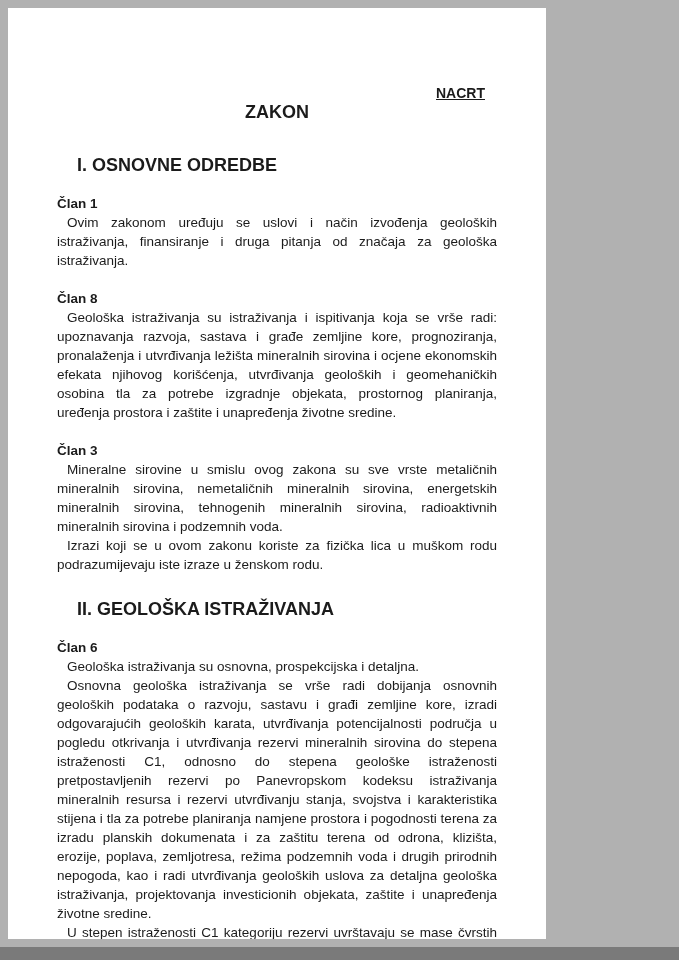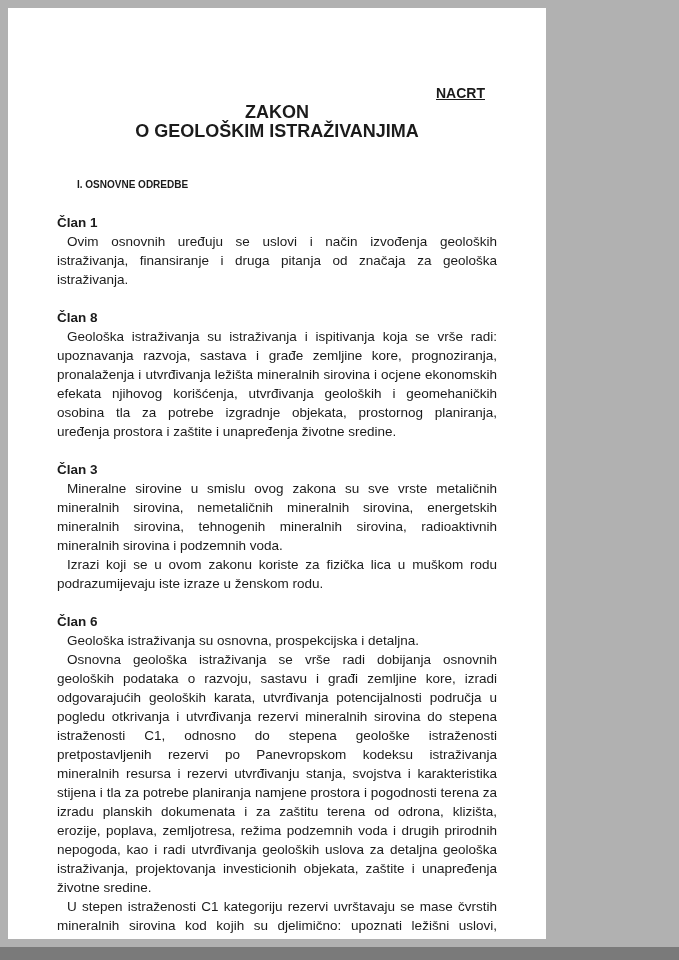--- a/index.html
+++ b/index.html
@@ -29,21 +29,21 @@
     padding-right: 12px;
   }
   .title {
     text-align: center;
     font-weight: bold;
     font-size: 18px;
     margin-bottom: 34px;
   }
   .section {
     font-weight: bold;
-    font-size: 10px;
+    font-size: 18px;
     padding-left: 20px;
     margin-top: 26px;
     margin-bottom: 14px;
   }
   .article {
     font-weight: bold;
     text-align: left;
     margin-top: 19px;
   }
   .para {
@@ -57,31 +57,31 @@
     background: var(--bottom_bar, #7a7a7a);
   }
 </style>
 </head>
 <body>
 
 <div class="page">
   <div class="draft">NACRT</div>
   <div class="title">
     <div>ZAKON</div>
-    <div>O GEOLOŠKIM ISTRAŽIVANJIMA</div>
   </div>
   <div id="content">
       <div class="section">I. OSNOVNE ODREDBE</div>
       <div class="article">Član 1</div>
-      <div class="para">Ovim osnovnih uređuju se uslovi i način izvođenja geoloških istraživanja, finansiranje i druga pitanja od značaja za geološka istraživanja.</div>
+      <div class="para">Ovim zakonom uređuju se uslovi i način izvođenja geoloških istraživanja, finansiranje i druga pitanja od značaja za geološka istraživanja.</div>
       <div class="article">Član 8</div>
       <div class="para">Geološka istraživanja su istraživanja i ispitivanja koja se vrše radi: upoznavanja razvoja, sastava i građe zemljine kore, prognoziranja, pronalaženja i utvrđivanja ležišta mineralnih sirovina i ocjene ekonomskih efekata njihovog korišćenja, utvrđivanja geoloških i geomehaničkih osobina tla za potrebe izgradnje objekata, prostornog planiranja, uređenja prostora i zaštite i unapređenja životne sredine.</div>
       <div class="article">Član 3</div>
       <div class="para">Mineralne sirovine u smislu ovog zakona su sve vrste metaličnih mineralnih sirovina, nemetaličnih mineralnih sirovina, energetskih mineralnih sirovina, tehnogenih mineralnih sirovina, radioaktivnih mineralnih sirovina i podzemnih voda.</div>
       <div class="para">Izrazi koji se u ovom zakonu koriste za fizička lica u muškom rodu podrazumijevaju iste izraze u ženskom rodu.</div>
+      <div class="section">II. GEOLOŠKA ISTRAŽIVANJA</div>
       <div class="article">Član 6</div>
       <div class="para">Geološka istraživanja su osnovna, prospekcijska i detaljna.</div>
       <div class="para">Osnovna geološka istraživanja se vrše radi dobijanja osnovnih geoloških podataka o razvoju, sastavu i građi zemljine kore, izradi odgovarajućih geoloških karata, utvrđivanja potencijalnosti područja u pogledu otkrivanja i utvrđivanja rezervi mineralnih sirovina do stepena istraženosti C1, odnosno do stepena geološke istraženosti pretpostavljenih rezervi po Panevropskom kodeksu istraživanja mineralnih resursa i rezervi utvrđivanju stanja, svojstva i karakteristika stijena i tla za potrebe planiranja namjene prostora i pogodnosti terena za izradu planskih dokumenata i za zaštitu terena od odrona, klizišta, erozije, poplava, zemljotresa, režima podzemnih voda i drugih prirodnih nepogoda, kao i radi utvrđivanja geoloških uslova za detaljna geološka istraživanja, projektovanja investicionih objekata, zaštite i unapređenja životne sredine.</div>
       <div class="para">U stepen istraženosti C1 kategoriju rezervi uvrštavaju se mase čvrstih mineralnih sirovina kod kojih su djelimično: upoznati ležišni uslovi, zalijeganje i prostiranje, oblik i</div>
     </div>
 </div>
 
 <div class="bottom-bar"></div>
 
 </body></html>

